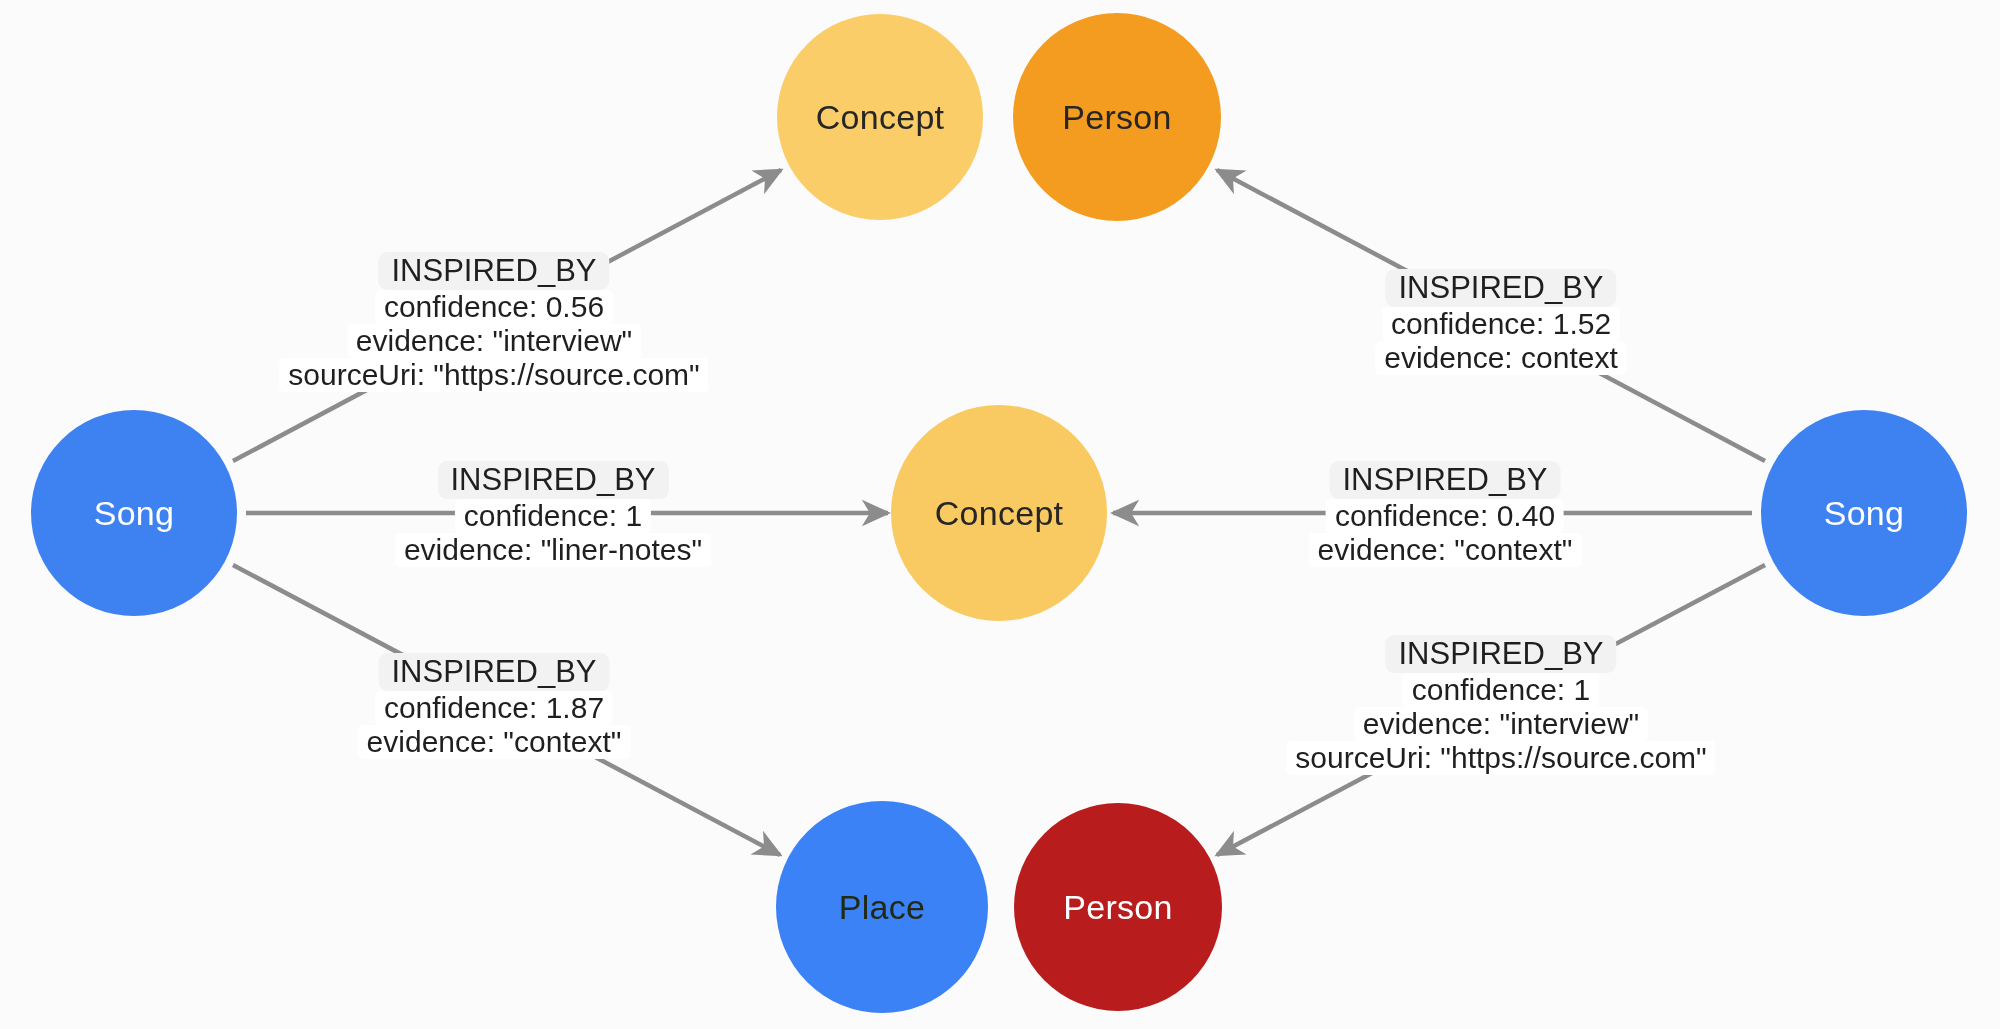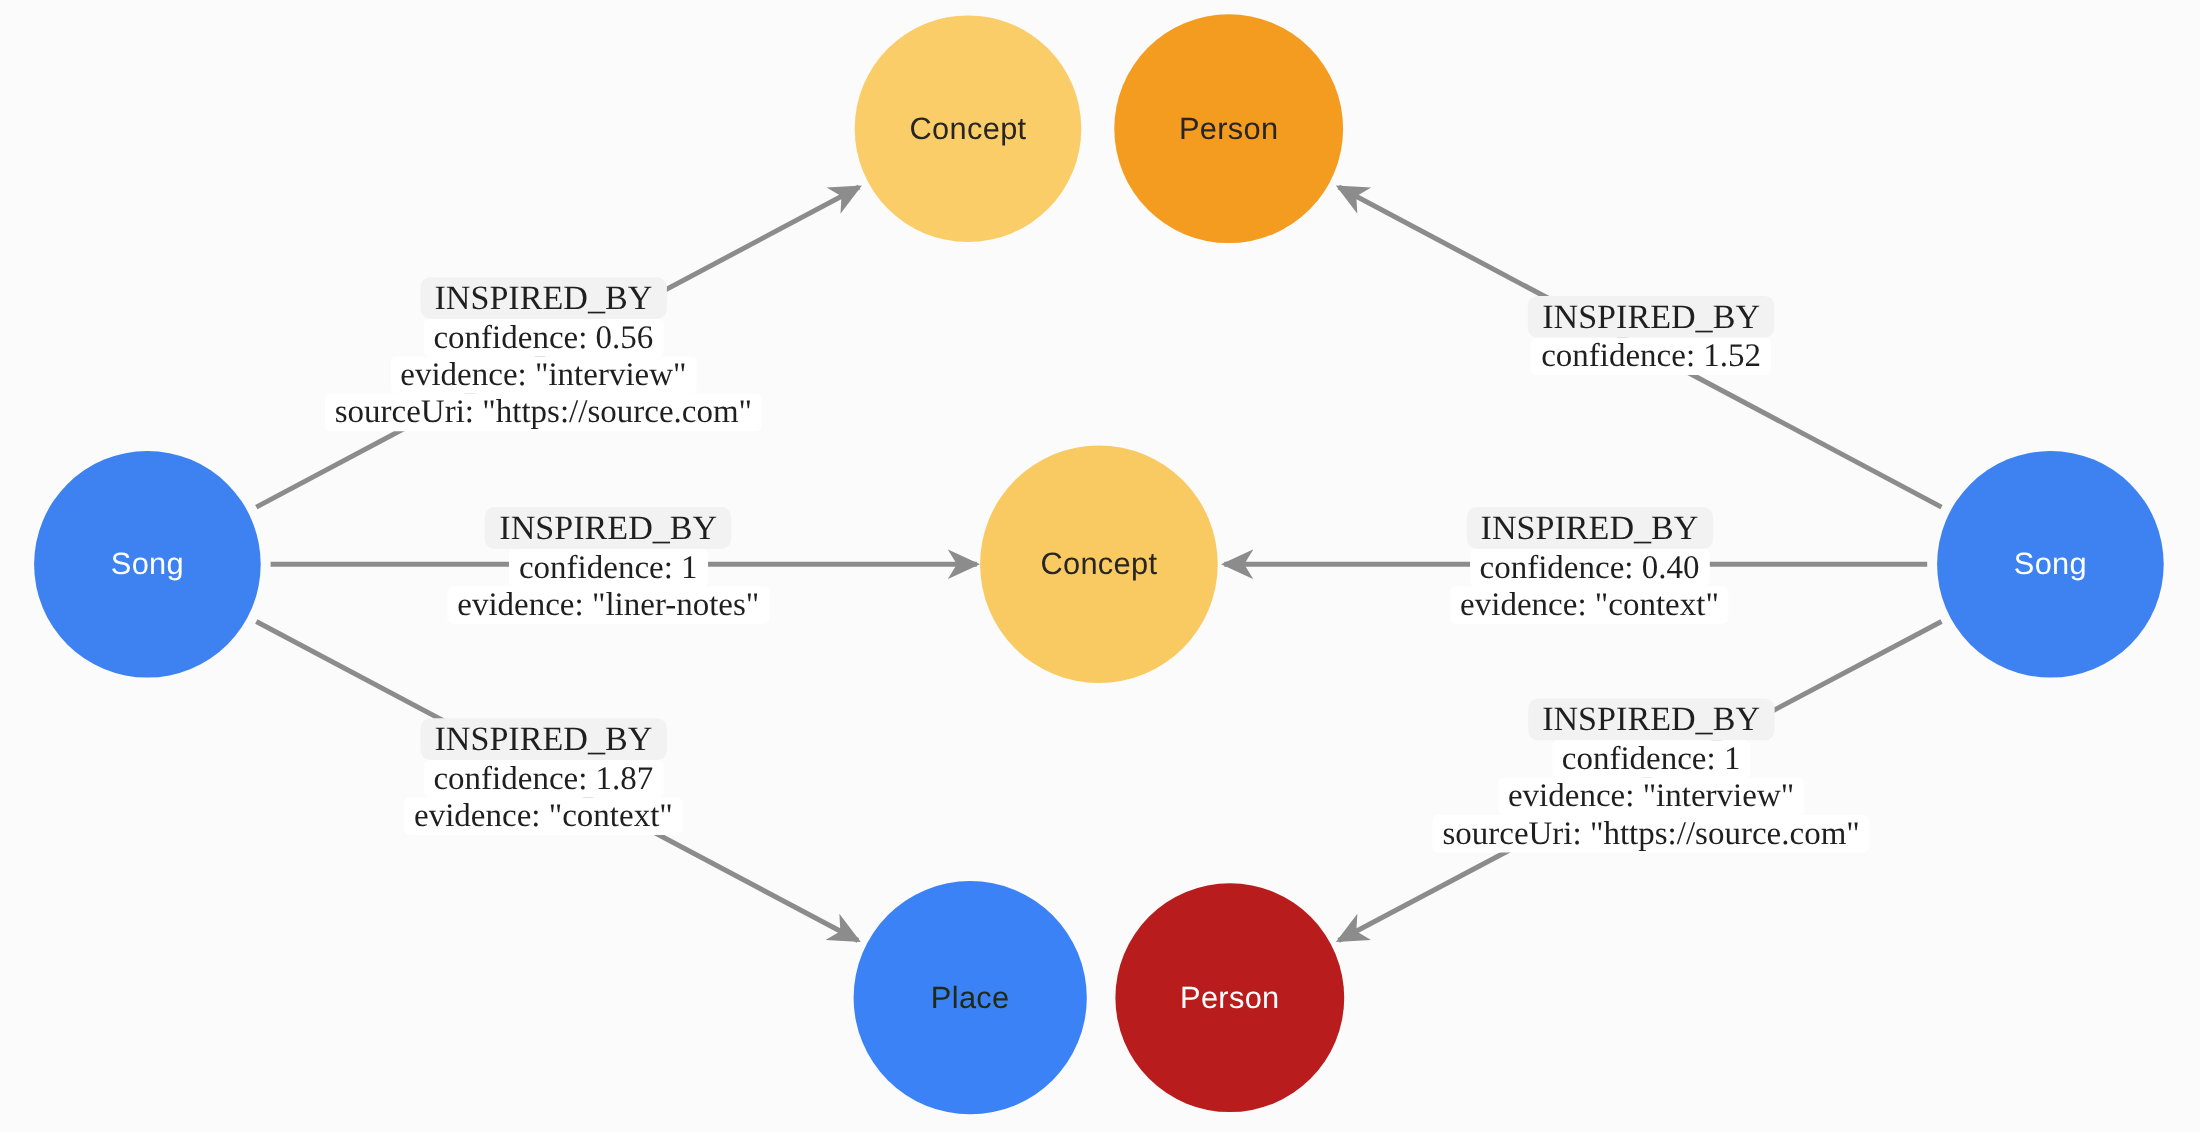--- a/index.html
+++ b/index.html
@@ -20,34 +20,33 @@
     stroke-width: 4.5px;
     stroke-linecap: butt;
   }
   .node {
     position: absolute;
     border-radius: 50%;
     display: flex;
     align-items: center;
     justify-content: center;
     transform: translate(-50%, -50%);
-    font-size: 28px;
+    font-size: 34px;
     font-weight: 500;
     letter-spacing: 0.3px;
     cursor: pointer;
     user-select: none;
   }
   .edge-label {
     position: absolute;
     display: flex;
     flex-direction: column;
     align-items: center;
     transform: translateX(-50%);
     white-space: nowrap;
-    font-family: Liberation Serif, serif;
   }
   .edge-type {
     font-size: 31px;
     line-height: 38px;
     font-weight: 400;
     color: #1F1F1F;
     background: #F2F2F2;
     border-radius: 9px;
     padding: 0 13px;
     cursor: pointer;
@@ -116,20 +115,21 @@
         <div class="edge-prop">evidence: "liner-notes"</div>
       </div>
       <div class="edge-label" style="left: 494px; top: 653px;">
         <div class="edge-type">INSPIRED_BY</div>
         <div class="edge-prop">confidence: 1.87</div>
         <div class="edge-prop">evidence: "context"</div>
       </div>
       <div class="edge-label" style="left: 1501px; top: 269px;">
         <div class="edge-type">INSPIRED_BY</div>
         <div class="edge-prop">confidence: 1.52</div>
+        <div class="edge-prop">evidence: context</div>
       </div>
       <div class="edge-label" style="left: 1445px; top: 461px;">
         <div class="edge-type">INSPIRED_BY</div>
         <div class="edge-prop">confidence: 0.40</div>
         <div class="edge-prop">evidence: "context"</div>
       </div>
       <div class="edge-label" style="left: 1501px; top: 635px;">
         <div class="edge-type">INSPIRED_BY</div>
         <div class="edge-prop">confidence: 1</div>
         <div class="edge-prop">evidence: "interview"</div>

